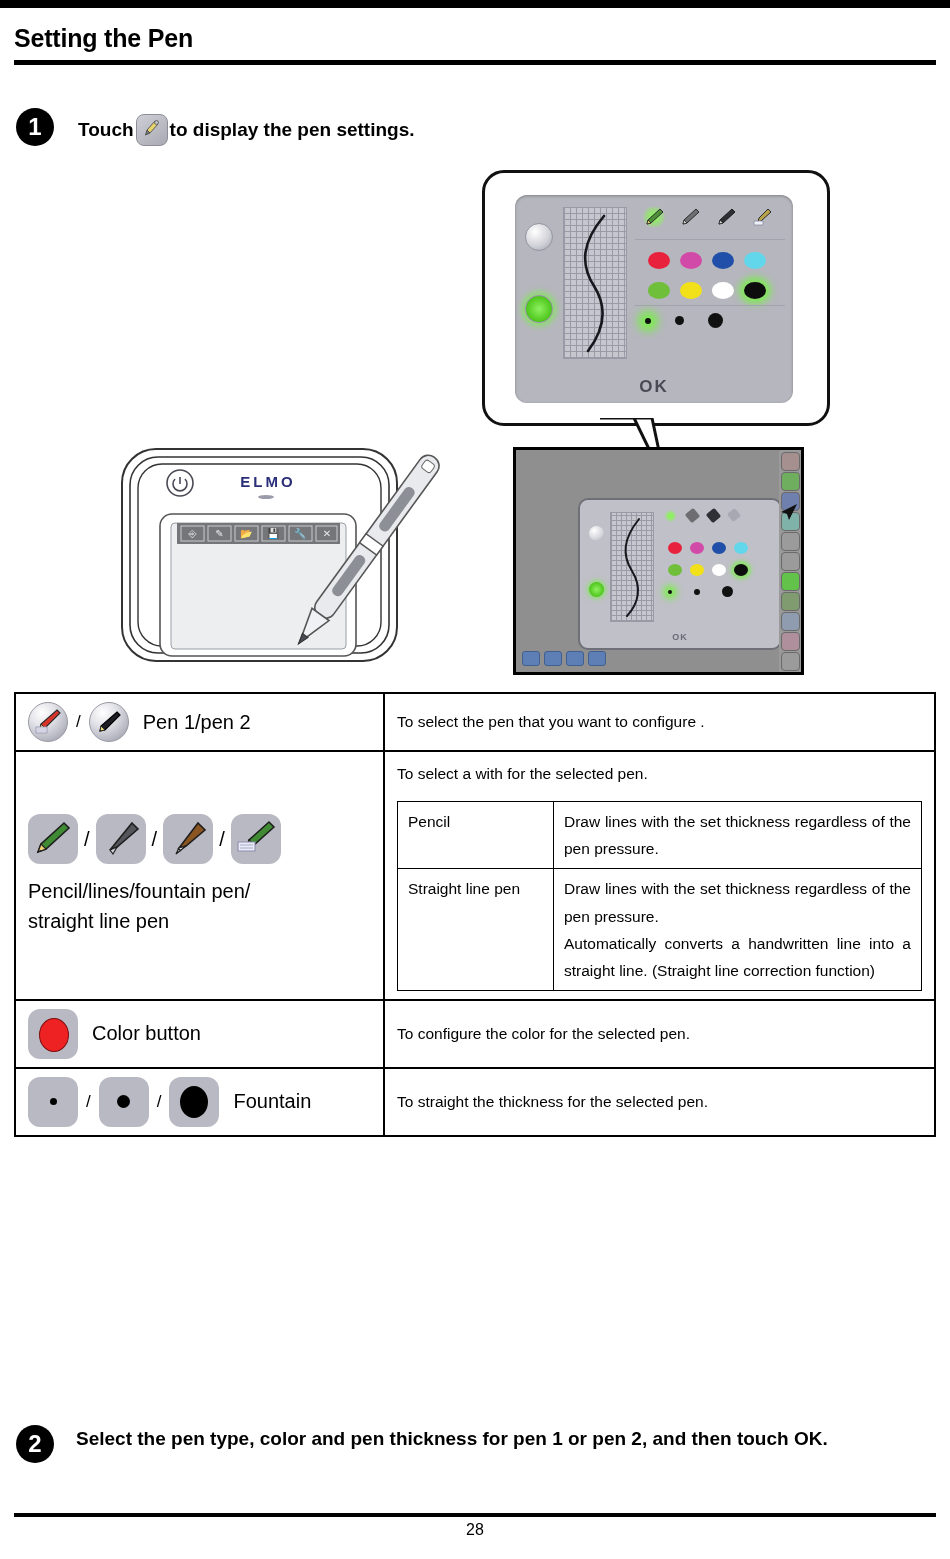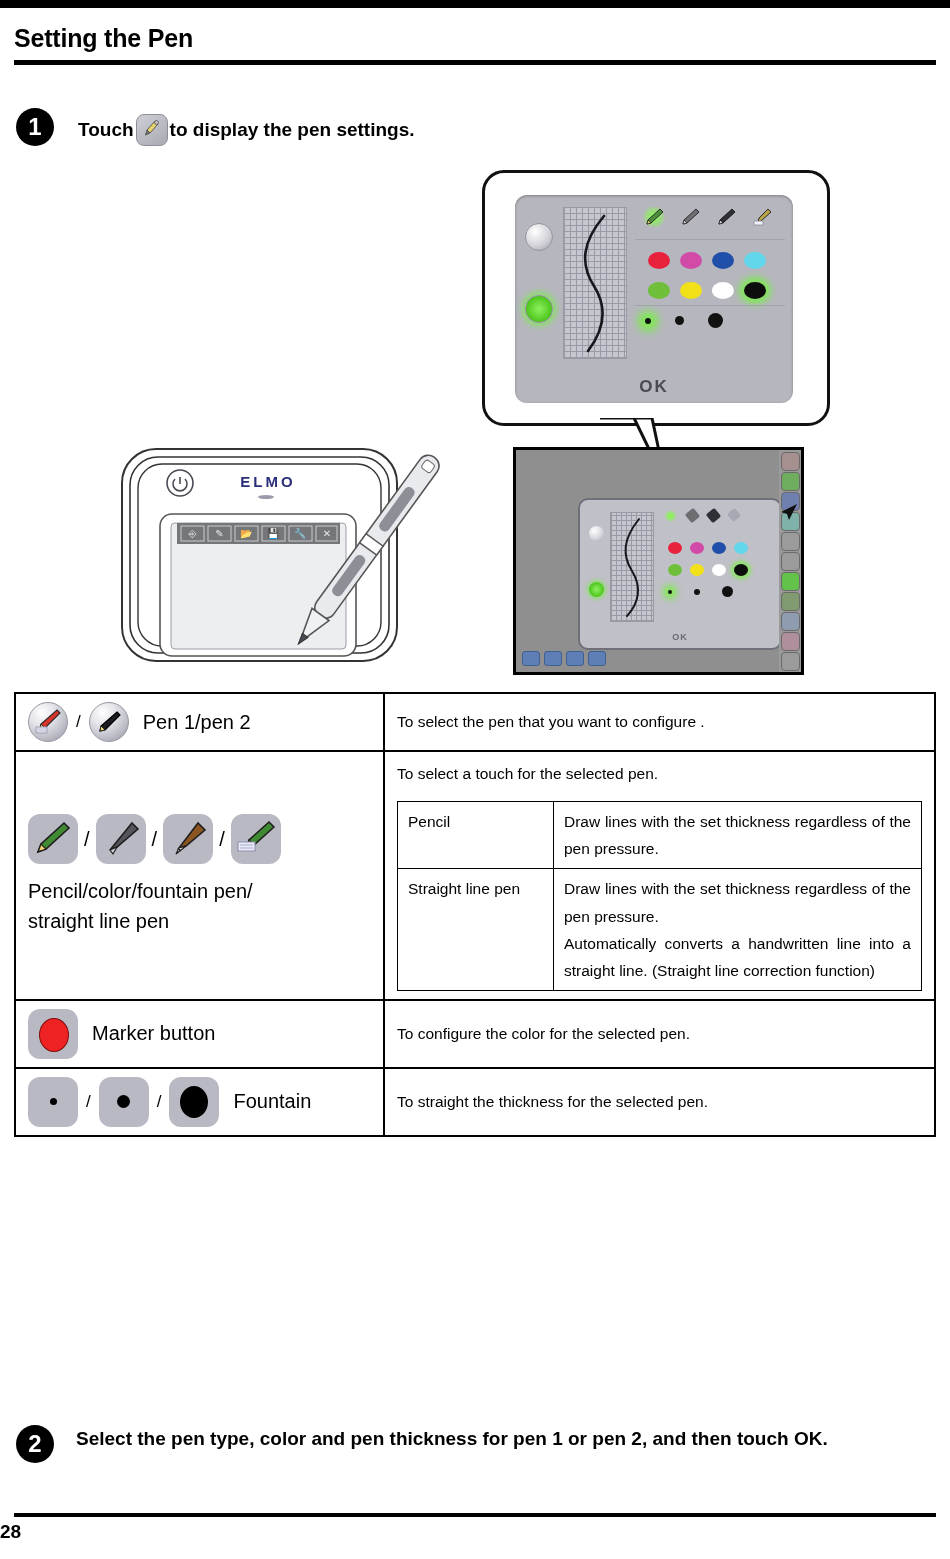--- a/index.html
+++ b/index.html
@@ -167,22 +167,22 @@
     position:relative;flex:0 0 50px;display:flex;align-items:center;justify-content:center;
   }
   .thick-btn .dot{border-radius:50%;background:#000;}
 
   
   #step2{left:16px;top:1425px;width:920px;}
   #step2 .step-text{margin-left:22px;padding-top:2px;}
 
   .bottom-rule{position:absolute;left:14px;top:1513px;width:922px;height:4px;background:#000;}
   .page-no{
-    position:absolute;left:0;top:1521px;width:950px;text-align:left;
-    font-size:19px;font-weight:bold;
+    position:absolute;left:0;top:1521px;width:950px;text-align:center;
+    font-size:16px;font-weight:normal;
   }
 </style>
 </head>
 <body>
 
 <div class="top-rule"></div>
 <div class="page-title">Setting the Pen</div>
 <div class="title-rule"></div>
 
 <div class="step" id="step1">
@@ -439,25 +439,25 @@
               <path d="M33 2 L38 7 L18 25 L11 27 L13 20 Z" fill="#3f8a33" stroke="#1e1e1e" stroke-width="1.5"></path>
               <path d="M13 20 L11 27 L18 25 Z" fill="#efd173" stroke="#1e1e1e" stroke-width="1.1"></path>
               <path d="M2 22 L19 22 L19 31 L2 31 Z" fill="#e9ebfa" stroke="#8f8fae" stroke-width="1.1"></path>
               <g stroke="#8f8fae" stroke-width="0.7">
                 <path d="M4 25 H17"></path>
                   <path d="M4 28 H17"></path>
               </g>
             </svg>
           </span>
         </div>
-        <div class="ptype-caption">Pencil/color/fountain pen/</div>
+        <div class="ptype-caption">Pencil/lines/fountain pen/</div>
         <div class="ptype-caption">straight line pen</div>
       </td>
       <td class="col-right" style="vertical-align:top;">
-        <div>To select a touch for the selected pen.</div>
+        <div>To select a with for the selected pen.</div>
         <table class="sub">
           <tbody>
             <tr>
               <td class="sub-name">Pencil</td>
               <td class="sub-desc just">Draw lines with the set thickness regardless of the pen pressure.</td>
             </tr>
             <tr>
               <td class="sub-name">Straight line pen</td>
               <td class="sub-desc just" style="white-space:pre-line;">Draw lines with the set thickness regardless of the pen pressure.
 Automatically converts a handwritten line into a straight line. (Straight line correction function)</td>
@@ -466,21 +466,21 @@
         </table>
       </td>
     </tr>
 
     <tr>
       <td class="col-left">
         <div class="icon-line">
           <span class="color-btn">
             <span class="oval"></span>
           </span>
-          <span class="label-txt">Marker button</span>
+          <span class="label-txt">Color button</span>
         </div>
       </td>
       <td class="col-right">To configure the color for the selected pen.</td>
     </tr>
 
     <tr>
       <td class="col-left">
         <div class="icon-line">
           <span class="thick-btn">
             <span class="dot" style="width:7px;height:7px;"></span>

